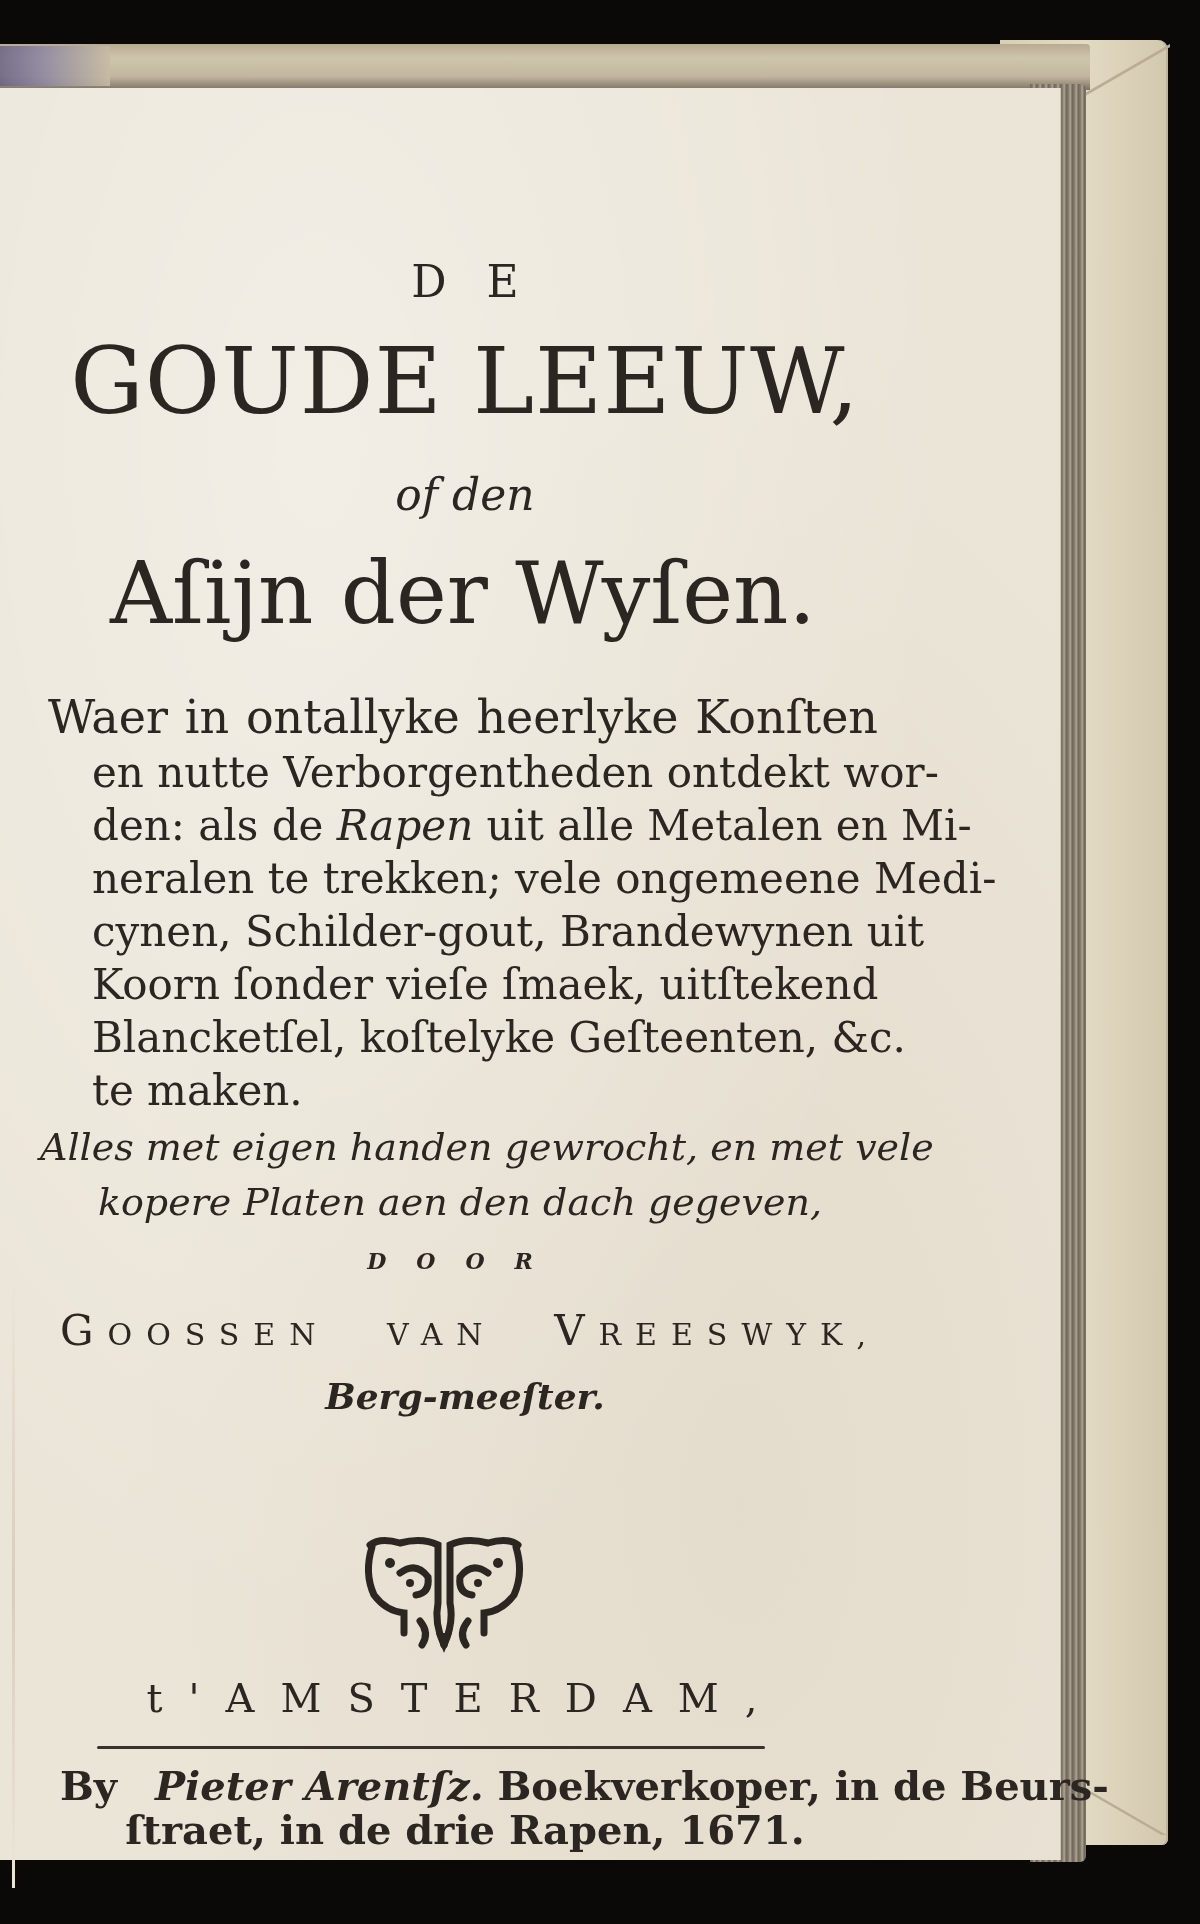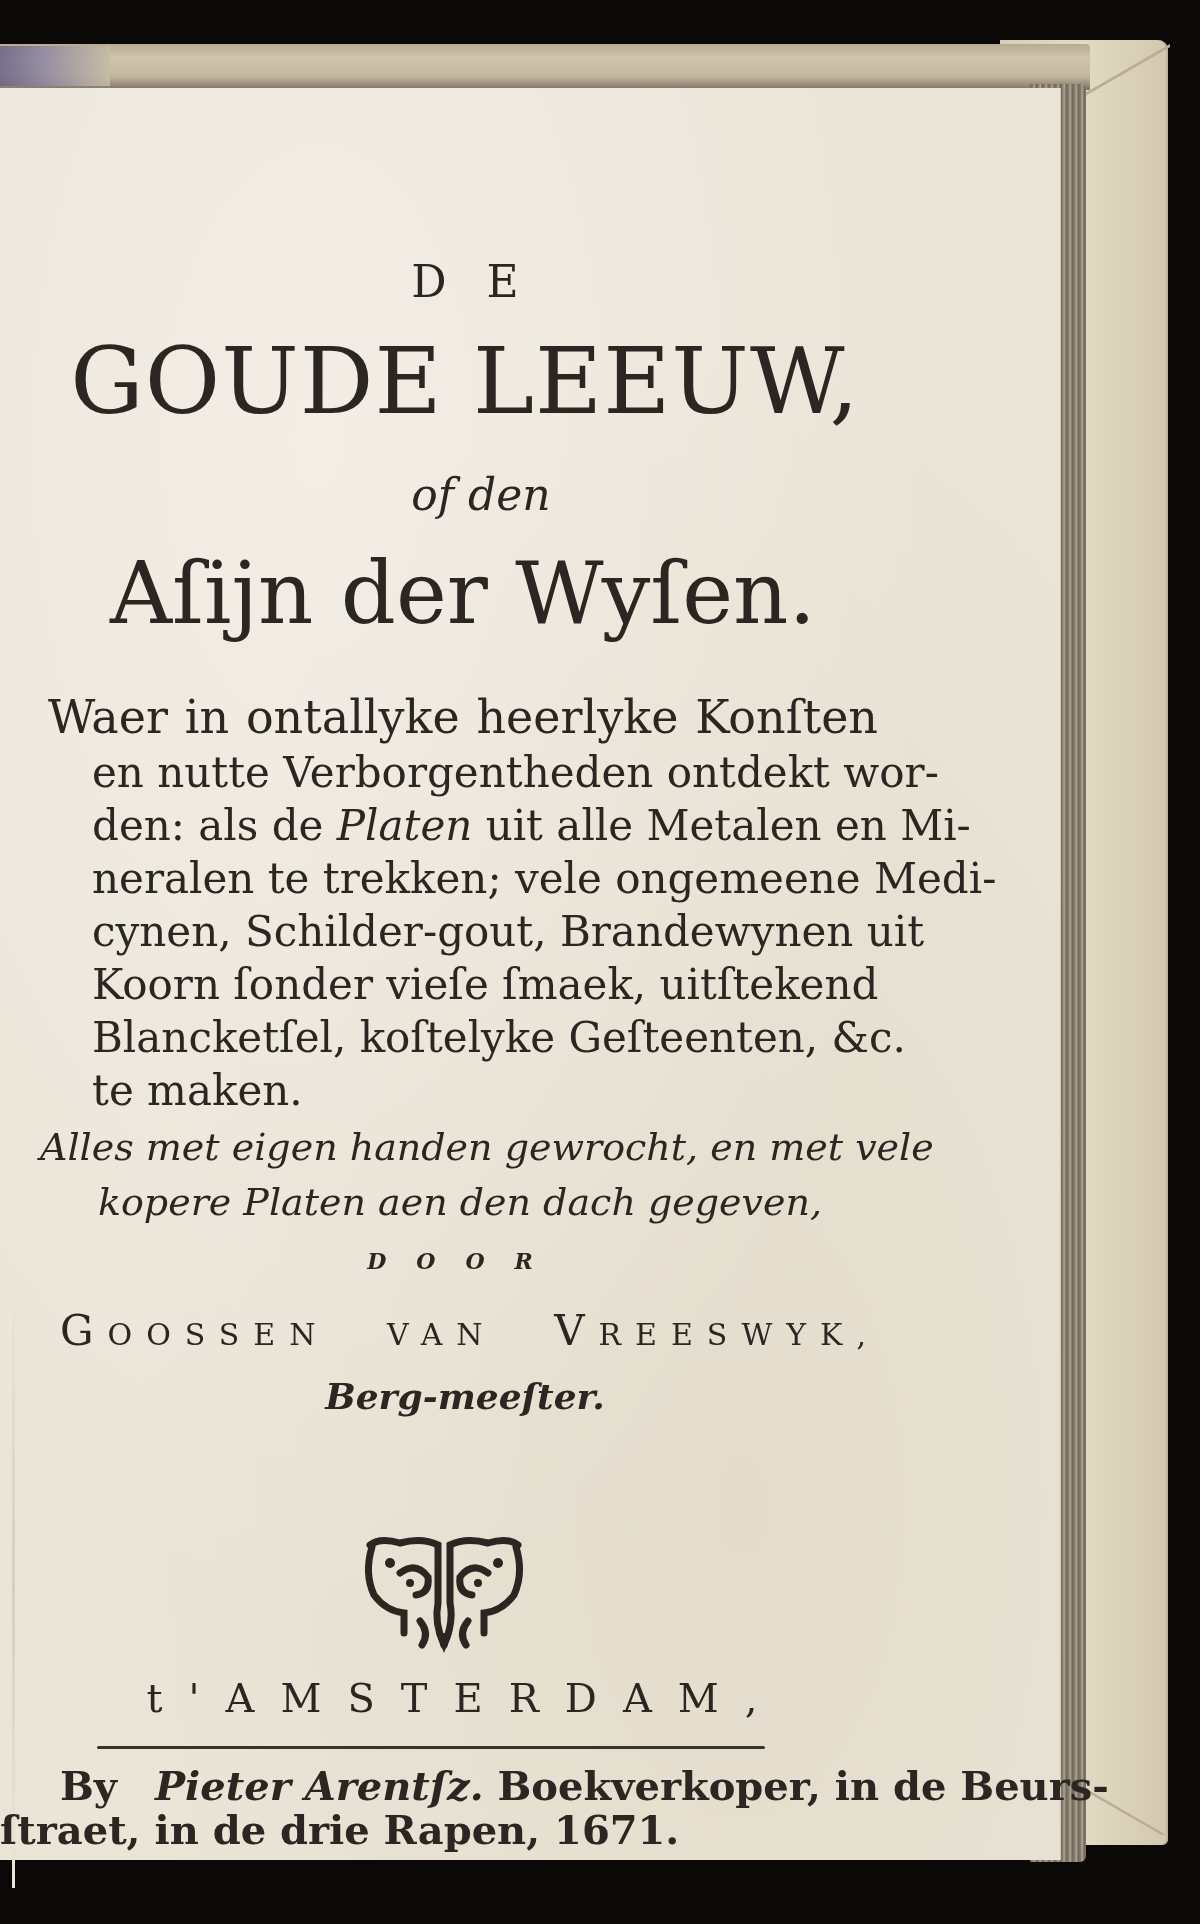--- a/index.html
+++ b/index.html
@@ -52,21 +52,21 @@
   }
   .page-seam {
     left:12px; top:1200px; width:3px; height:600px;
     background:linear-gradient(#ebe5d8,#d7cfbd,#ebe5d8);
   }
   .ink { color:#2b2621; }
   .line { position:absolute; white-space:nowrap; line-height:1; }
 
   .t-de { top:172px; left:0; width:1030px; font-size:44px; letter-spacing:40px; padding-left:40px; box-sizing:border-box; text-align:center; margin-left:-50px;}
   .t-main { top:248px; left:40px; width:850px; font-size:92px; text-align:center; letter-spacing:1px; }
-  .t-of { top:385px; left:16px; width:930px; font-size:44px; font-style:italic; text-align:center; }
+  .t-of { top:385px; left:0; width:930px; font-size:44px; font-style:italic; text-align:center; }
   .t-sub { top:462px; left:110px; width:680px; font-size:86px; text-align:center; }
 
   .body { left:48px; top:602px; width:830px; font-size:42px; }
   .body .row { position:absolute; left:0; white-space:nowrap; text-align:justify; text-align-last:justify; }
   .body .first { font-size:46px; width:830px; }
   .body .indent { left:44px; width:786px; }
   .body .last { left:44px; text-align-last:left; }
   .body i { font-style:italic; }
 
   .it-line { font-style:italic; font-weight:normal; font-size:38px; }
@@ -77,21 +77,21 @@
   .t-author { top:1222px; left:60px; width:820px; font-size:42px; letter-spacing:14px; text-align:justify; text-align-last:justify; }
   .t-author .sc { font-size:30px; }
   .t-berg { top:1290px; left:0; width:930px; text-align:center; font-size:36px; font-style:italic; font-weight:bold; }
 
   .ornament { left:360px; top:1445px; width:168px; height:122px; }
 
   .t-city { top:1590px; left:0; width:930px; text-align:center; font-size:40px; letter-spacing:26px; }
   .rule { left:97px; top:1658px; width:668px; height:3px; background:#3a332c; border-radius:2px; }
   .t-imprint1 { top:1678px; left:60px; width:780px; font-size:40px; font-weight:bold; text-align:justify; text-align-last:justify; }
   .t-imprint1 i { font-style:italic;margin-left:24px; }
-  .t-imprint2 { top:1722px; left:0; width:930px; font-size:40px; font-weight:bold; }
+  .t-imprint2 { top:1722px; left:0; width:930px; text-align:center; font-size:40px; font-weight:bold; }
 </style>
 </head>
 <body>
 
 <div class="abs cover"></div>
 <div class="abs cover-diag-top"></div>
 <div class="abs cover-diag-bottom"></div>
 <div class="abs binding-strip"></div>
 <div class="abs binding-frayed"></div>
 <div class="abs page-stack"></div>
@@ -100,21 +100,21 @@
   <div class="abs page-seam"></div>
 
   <div class="line t-de">DE</div>
   <div class="line t-main">GOUDE LEEUW,</div>
   <div class="line t-of">of den</div>
   <div class="line t-sub">Aſijn der Wyſen.</div>
 
   <div class="abs body">
     <div class="row first" style="top:0px">Waer in ontallyke heerlyke Konſten</div>
     <div class="row indent" style="top:58px">en nutte Verborgentheden ontdekt wor-</div>
-    <div class="row indent" style="top:111px"><span>den: als de </span><i>Platen</i><span> uit alle Metalen en Mi-</span></div>
+    <div class="row indent" style="top:111px"><span>den: als de </span><i>Rapen</i><span> uit alle Metalen en Mi-</span></div>
     <div class="row indent" style="top:164px">neralen te trekken; vele ongemeene Medi-</div>
     <div class="row indent" style="top:217px">cynen, Schilder-gout, Brandewynen uit</div>
     <div class="row indent" style="top:270px">Koorn ſonder vieſe ſmaek, uitſtekend</div>
     <div class="row indent" style="top:323px">Blancketſel, koſtelyke Geſteenten, &amp;c.</div>
     <div class="row last" style="top:376px">te maken.</div>
   </div>
 
   <div class="line it-line t-alles">Alles met eigen handen gewrocht, en met vele</div>
   <div class="line it-line t-kopere">kopere Platen aen den dach gegeven,</div>
 

